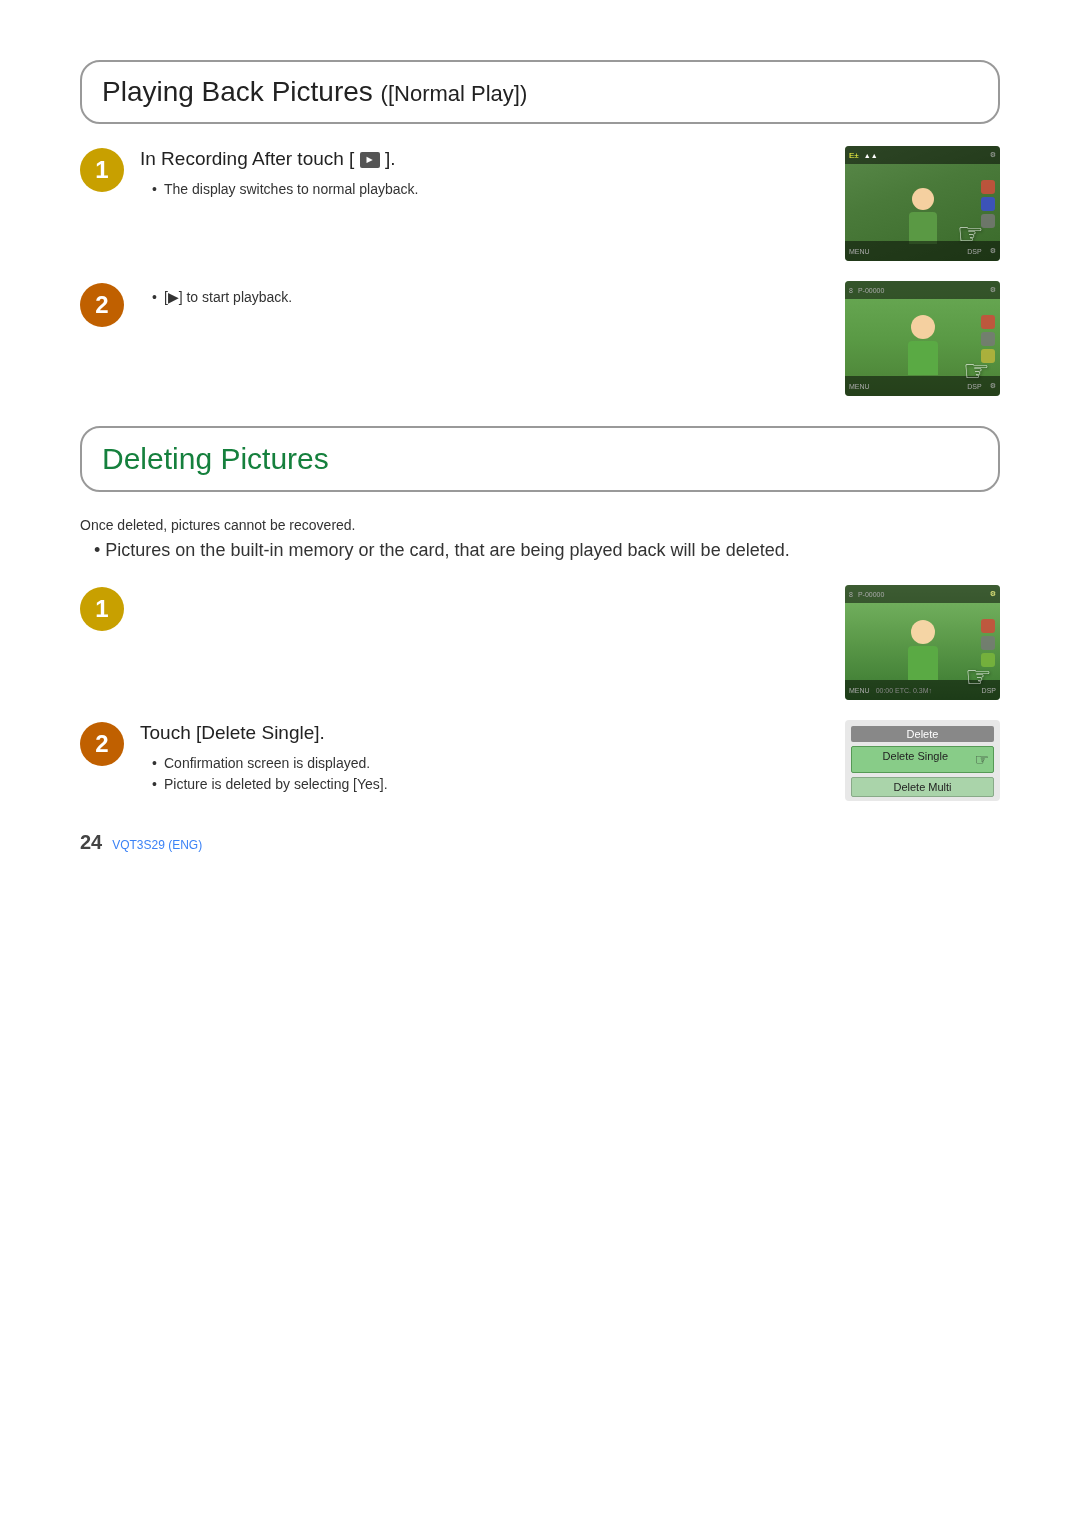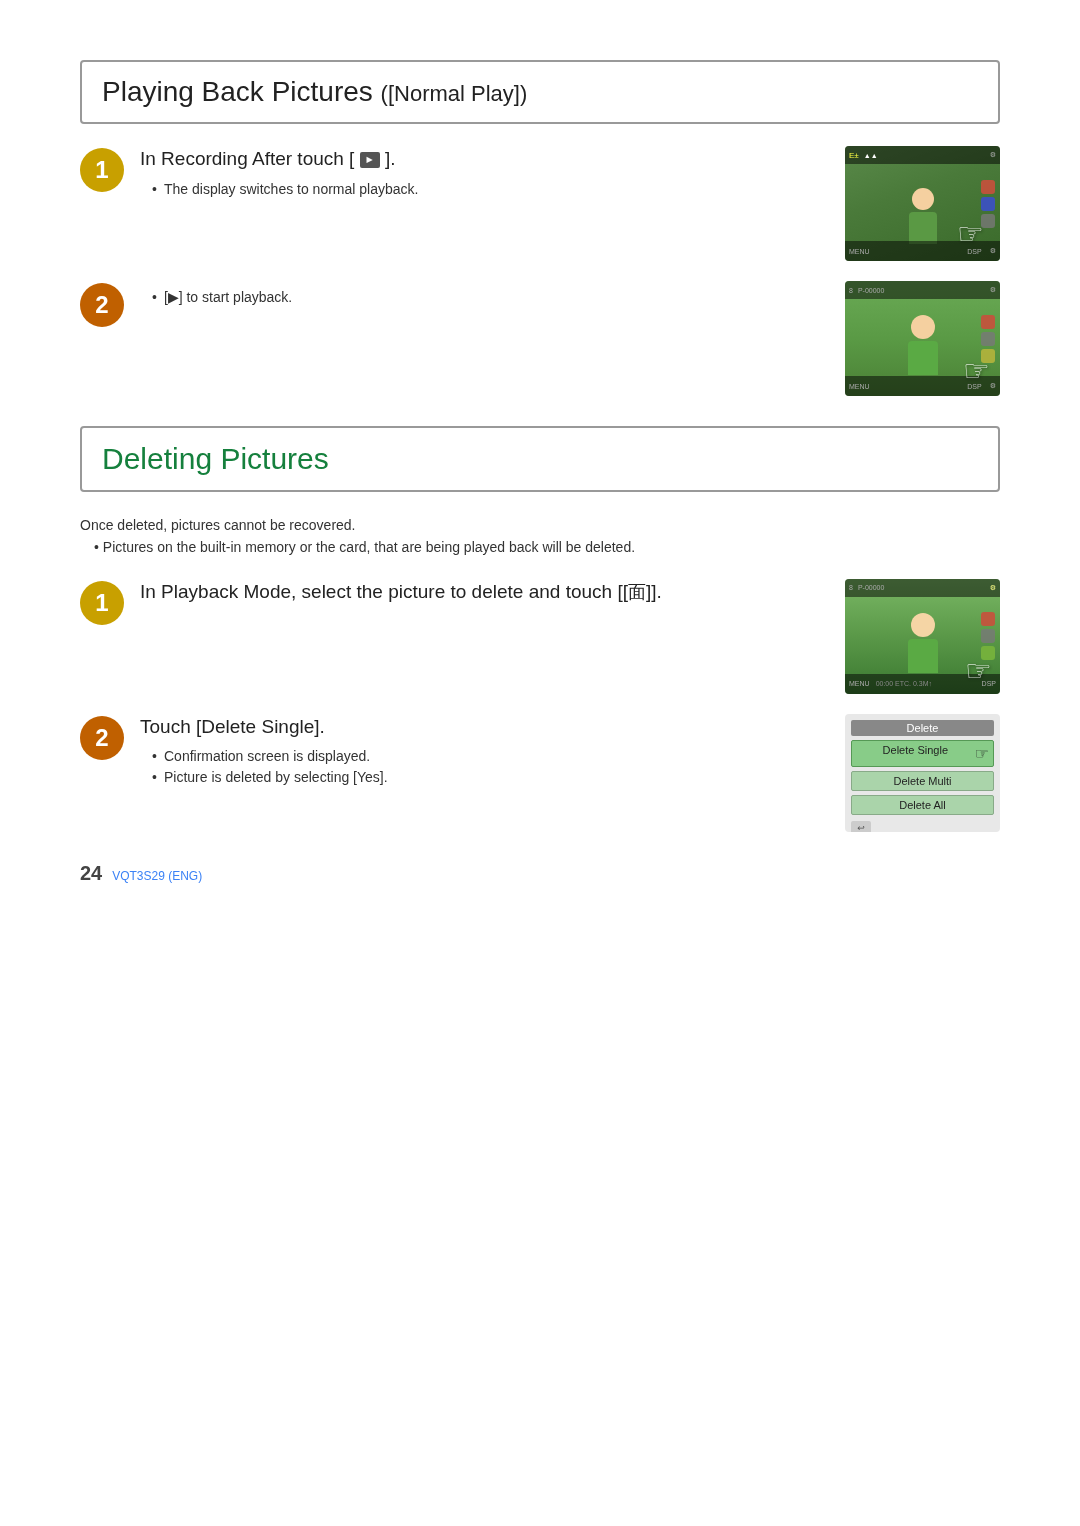--- a/index.html
+++ b/index.html
@@ -8,21 +8,21 @@
       font-family: Arial, sans-serif;
       width: 1080px;
       min-height: 1526px;
       padding: 60px 80px;
       color: #222;
     }
 
     
     .section-box {
       border: 2px solid #999;
-      border-radius: 4px;
+      border-radius: 20px;
       padding: 14px 20px;
       margin-bottom: 22px;
     }
     .section-title-main {
       font-size: 28px;
       font-weight: normal;
       color: #222;
     }
     .section-title-main .normal-text {
       font-size: 22px;
@@ -179,21 +179,21 @@
       font-size: 30px;
       opacity: 0.75;
       color: #fff;
       text-shadow: 1px 1px 3px rgba(0,0,0,0.8);
     }
 
     
     .delete-menu-img {
       flex-shrink: 0;
       width: 155px;
-      height: 118px;
+      height: 81px;
       background: #e8e8e8;
       border-radius: 4px;
       overflow: hidden;
       padding: 6px;
       display: flex;
       flex-direction: column;
       gap: 4px;
     }
     .delete-title-bar {
       background: #888;
@@ -233,21 +233,21 @@
       margin: 10px 0 20px 0;
       font-size: 14px;
       color: #333;
       line-height: 1.6;
     }
     .notes-section .note-main {
       font-size: 14px;
     }
     .notes-section .note-bullet {
       padding-left: 14px;
-      font-size: 14px;
+      font-size: 18px;
     }
 
     
     .page-num {
       margin-top: 30px;
       font-size: 14px;
       color: #444;
     }
     .page-num .page-n {
       font-size: 20px;
@@ -384,25 +384,20 @@
       <span>•</span>
       <span>Pictures on the built-in memory or the card, that are being played back will be deleted.</span>
     </div>
   </div>
 
   <div class="step-row">
     <div class="step-left">
       <div class="step-num step-num-yellow">
         <span>1</span>
       </div>
-      <div class="step-content">
-        <div class="step-title">
-          In Playback Mode, select the picture to delete and touch [[<span style="font-family: serif; font-size: 18px;">面</span>]].
-        </div>
-      </div>
     </div>
 
     <div class="camera-img">
       <div class="cam-scene cam-scene-park2" style="background: linear-gradient(180deg, #7ab865 0%, #5a9848 50%, #3a7830 100%);">
         <div class="cam-top-bar">
           <span style="color:#aaa; font-size:7px;">8</span>
           <span style="color:#aaa; font-size:7px; margin-left:2px;">P-00000</span>
           <span style="color:#ff8; font-size:7px; margin-left:auto;">⚙</span>
         </div>
         <div class="person-shape" style="bottom:18%;">

